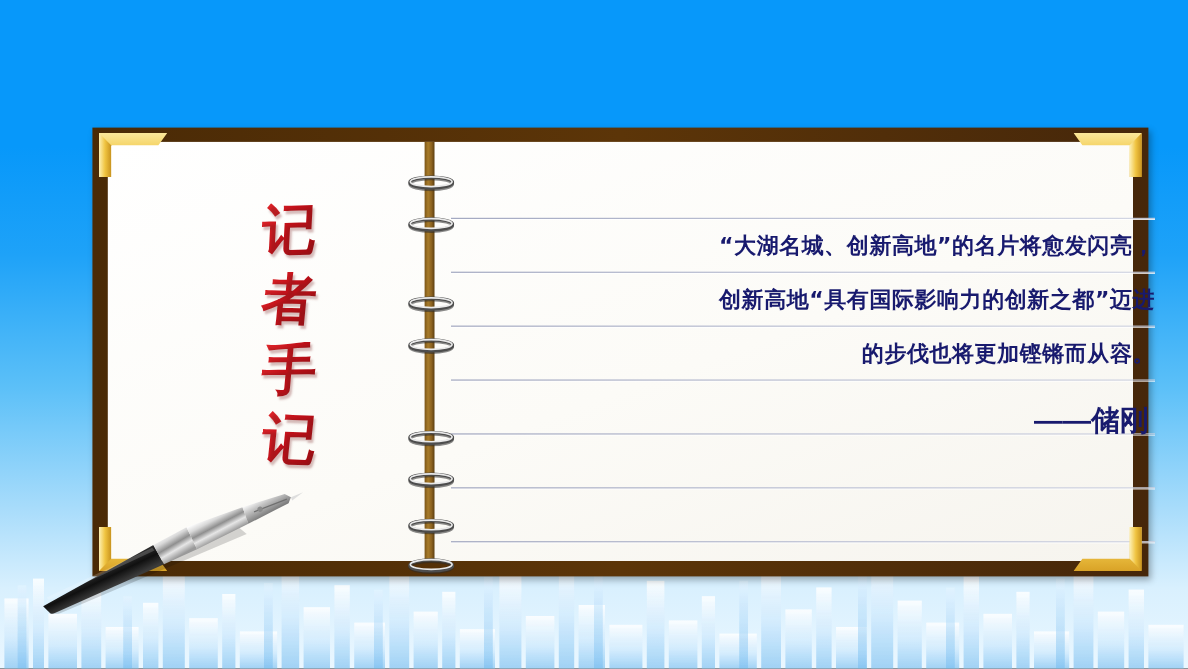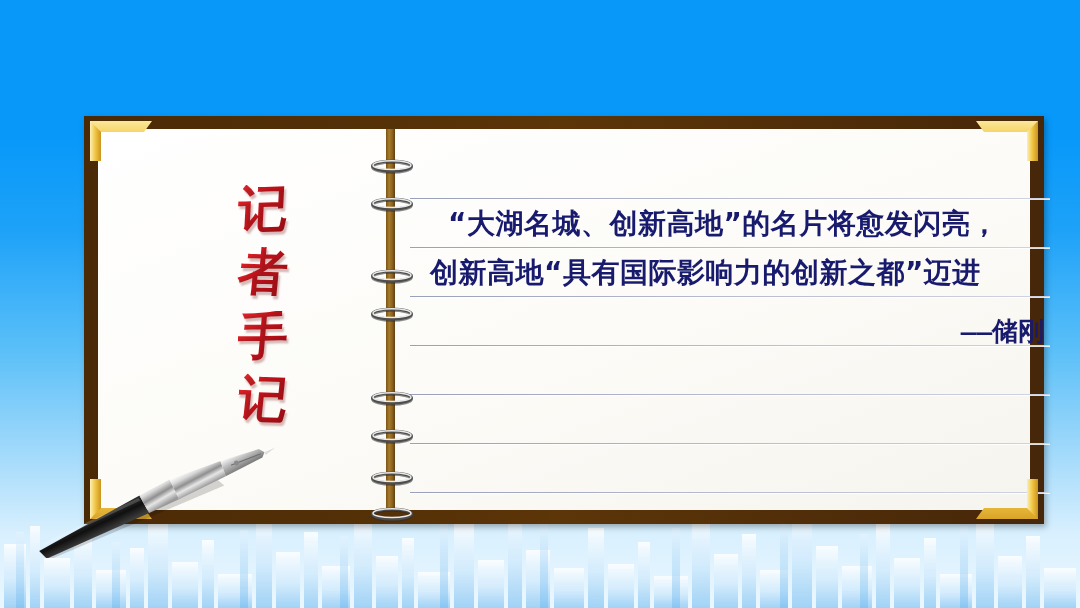--- a/index.html
+++ b/index.html
@@ -143,39 +143,40 @@
   
   .note-body {
     position: absolute;
     left: 332px;
     top: 70px;
     width: 620px;
     z-index: 5;
   }
   .note-line {
     font-family: "DejaVu Sans", "Liberation Sans", sans-serif;
-    font-size: 28px;
+    font-size: 20px;
     font-weight: bold;
     color: #181a6e;
     line-height: 49px;
     height: 49px;
     letter-spacing: 0.5px;
     white-space: nowrap;
+    text-align: right;
   }
   .note-line.indent { padding-left: 18px; }
 
   .signature-row {
     margin-top: 12px;
     height: 49px;
     line-height: 49px;
     text-align: right;
     padding-right: 6px;
   }
   .signature {
-    font-family: Liberation Mono, monospace;
+    font-family: Liberation Sans, sans-serif;
     font-size: 26px;
     font-weight: bold;
     color: #181a6e;
   }
 
   
   .pen {
     position: absolute;
     left: 24px;
     top: 438px;
@@ -327,20 +328,21 @@
       <div class="title-vertical">
         <span class="title-char">记</span>
         <span class="title-char">者</span>
         <span class="title-char">手</span>
         <span class="title-char">记</span>
       </div>
 
       <div class="note-body">
         <div class="note-line indent">“大湖名城、创新高地”的名片将愈发闪亮，</div>
         <div class="note-line">创新高地“具有国际影响力的创新之都”迈进</div>
+        <div class="note-line">的步伐也将更加铿锵而从容。</div>
         <div class="signature-row">
           <span class="signature">——储刚</span>
         </div>
       </div>
 
     </div>
 
     <svg class="corner tl" viewBox="0 0 62 40">
       <defs>
         <linearGradient id="gold1" x1="0" y1="0" x2="0" y2="1">

